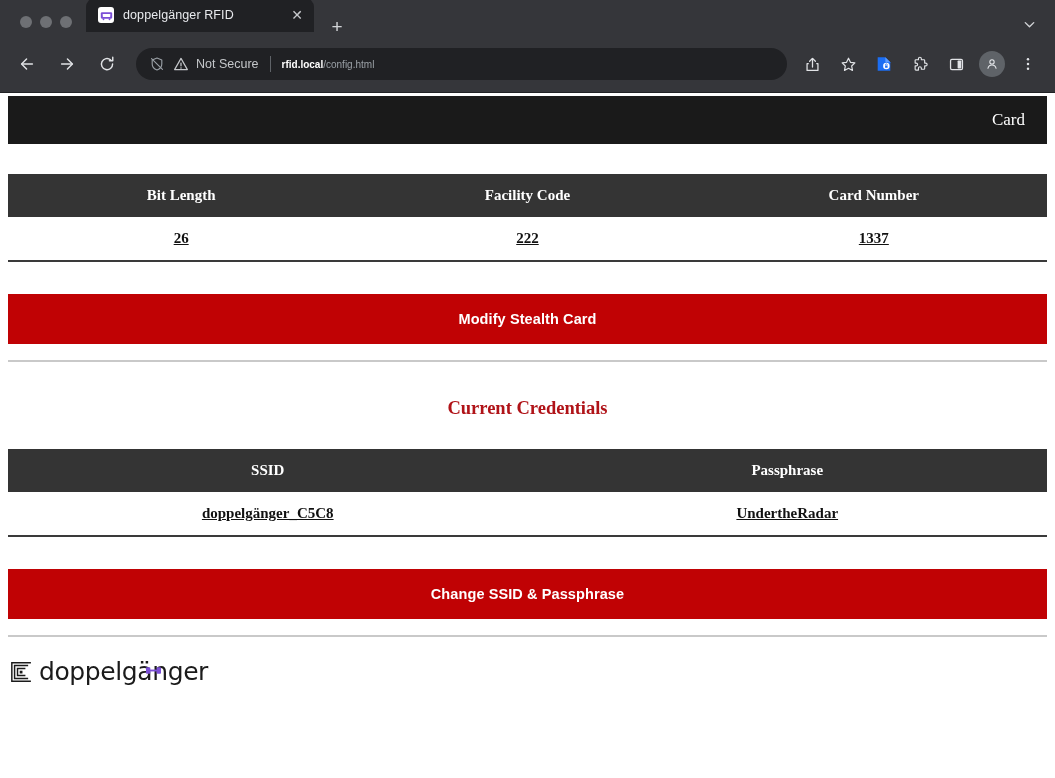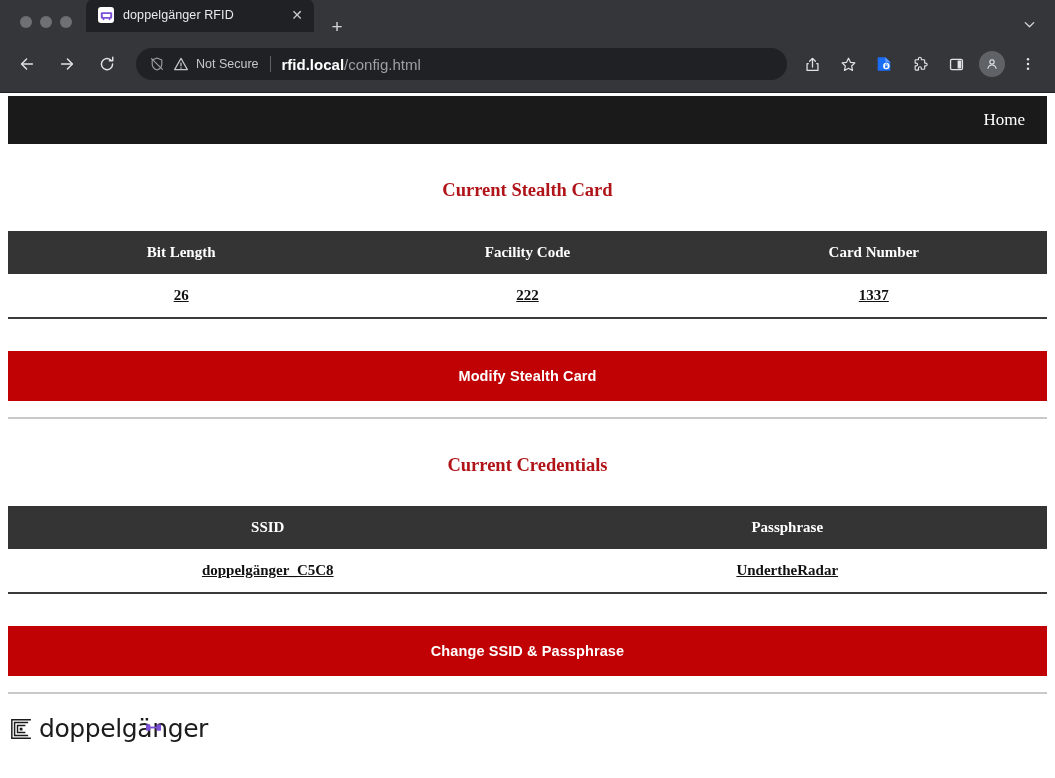--- a/index.html
+++ b/index.html
@@ -170,21 +170,21 @@
     flex: 0 0 auto;
   }
   .omni-sep {
     width: 1px;
     height: 16px;
     background: #5f6368;
     margin: 0 4px;
     flex: 0 0 auto;
   }
   .url {
-    font-size: 15px;
+    font-size: 10px;
     color: #9aa0a6;
     white-space: nowrap;
     overflow: hidden;
     text-overflow: ellipsis;
     min-width: 0;
   }
   .url b { color: #ffffff; font-weight: 700; }
   .tb-icon {
     width: 30px;
     height: 30px;
@@ -447,24 +447,23 @@
           <circle cx="10" cy="10" r="1.55"></circle>
           <circle cx="10" cy="15.8" r="1.55"></circle>
       </svg>
     </div>
   </div>
 
   <div class="viewport">
     <div class="site">
 
       <div class="site-nav">
-        <a href="#">Home</a>
+        <a href="#">Card</a>
       </div>
 
-      <h2 class="section-title">Current Stealth Card</h2>
 
       <div class="table-wrap">
         <table class="data">
           <thead>
             <tr>
               <th>Bit Length</th>
               <th>Facility Code</th>
               <th>Card Number</th>
             </tr>
           </thead>

